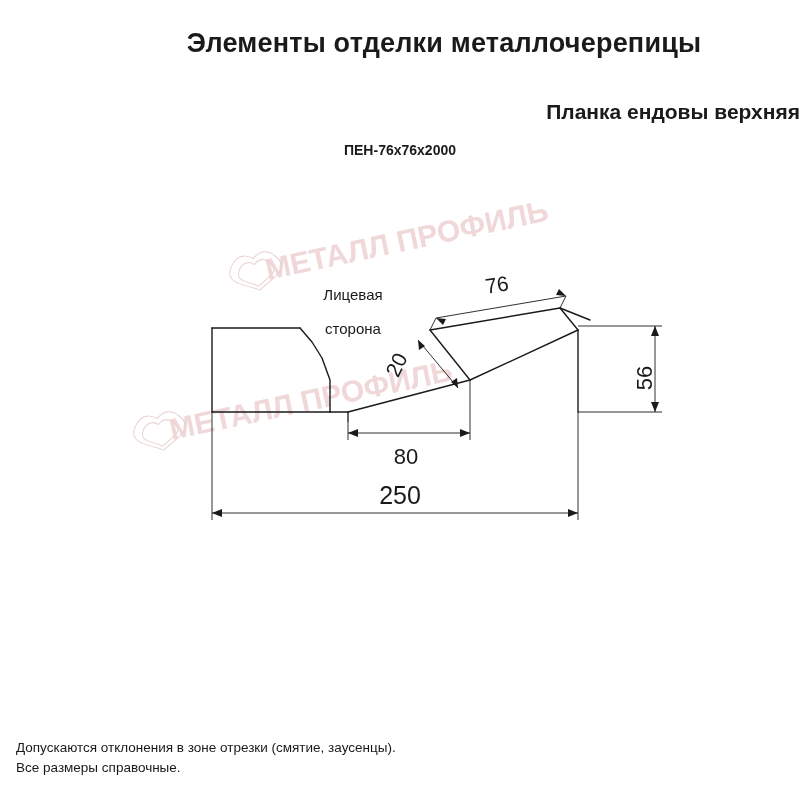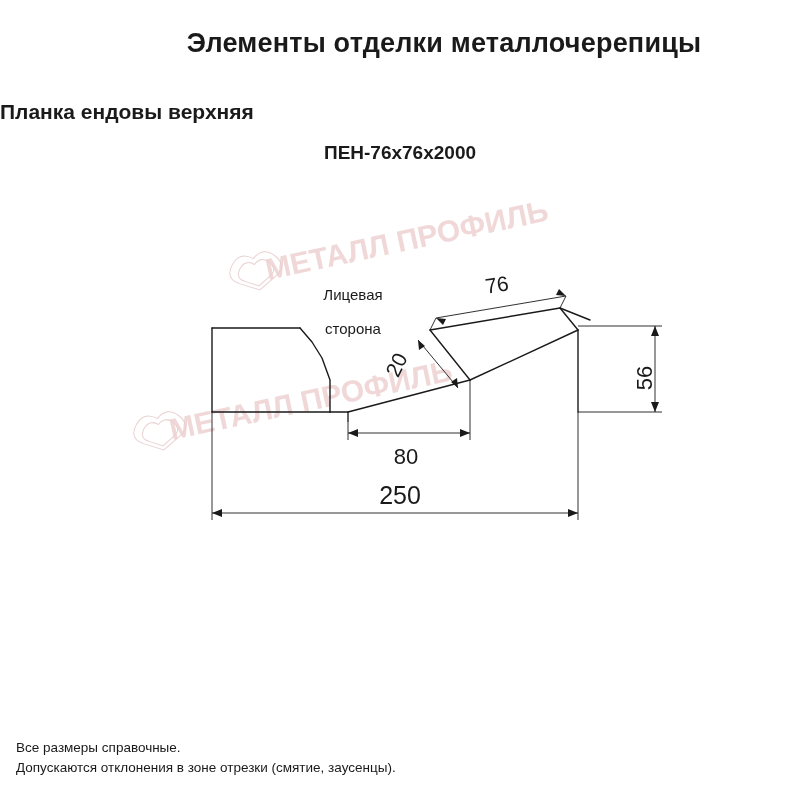--- a/index.html
+++ b/index.html
@@ -28,31 +28,31 @@
     font-size: 27px;
     font-weight: bold;
     letter-spacing: 0.2px;
     padding-left: 44px;
   }
   .subtitle {
     position: absolute;
     top: 100px;
     left: 0;
     width: 800px;
-    text-align: left;
+    text-align: right;
     font-size: 21px;
     font-weight: bold;
   }
   .code {
     position: absolute;
     top: 142px;
     left: 0;
     width: 800px;
     text-align: center;
-    font-size: 19px;
+    font-size: 14px;
     font-weight: bold;
   }
   .drawing {
     position: absolute;
     top: 190px;
     left: 0;
     width: 800px;
     height: 400px;
   }
   .footnotes {
@@ -179,17 +179,17 @@
       <text x="353" y="110" font-size="15" text-anchor="middle" fill="#1a1a1a">Лицевая</text>
       <text x="353" y="144" font-size="15" text-anchor="middle" fill="#1a1a1a">сторона</text>
       <g stroke="#1a1a1a" fill="none" stroke-width="0.8">
         <path d="M353 150 L353 168" opacity="0"></path>
       </g>
 
     </svg>
   </div>
 
   <div class="footnotes">
+    <div>Допускаются отклонения в зоне отрезки (смятие, заусенцы).</div>
     <div>Все размеры справочные.</div>
-    <div>Допускаются отклонения в зоне отрезки (смятие, заусенцы).</div>
   </div>
 
 </div>
 
 </body></html>

